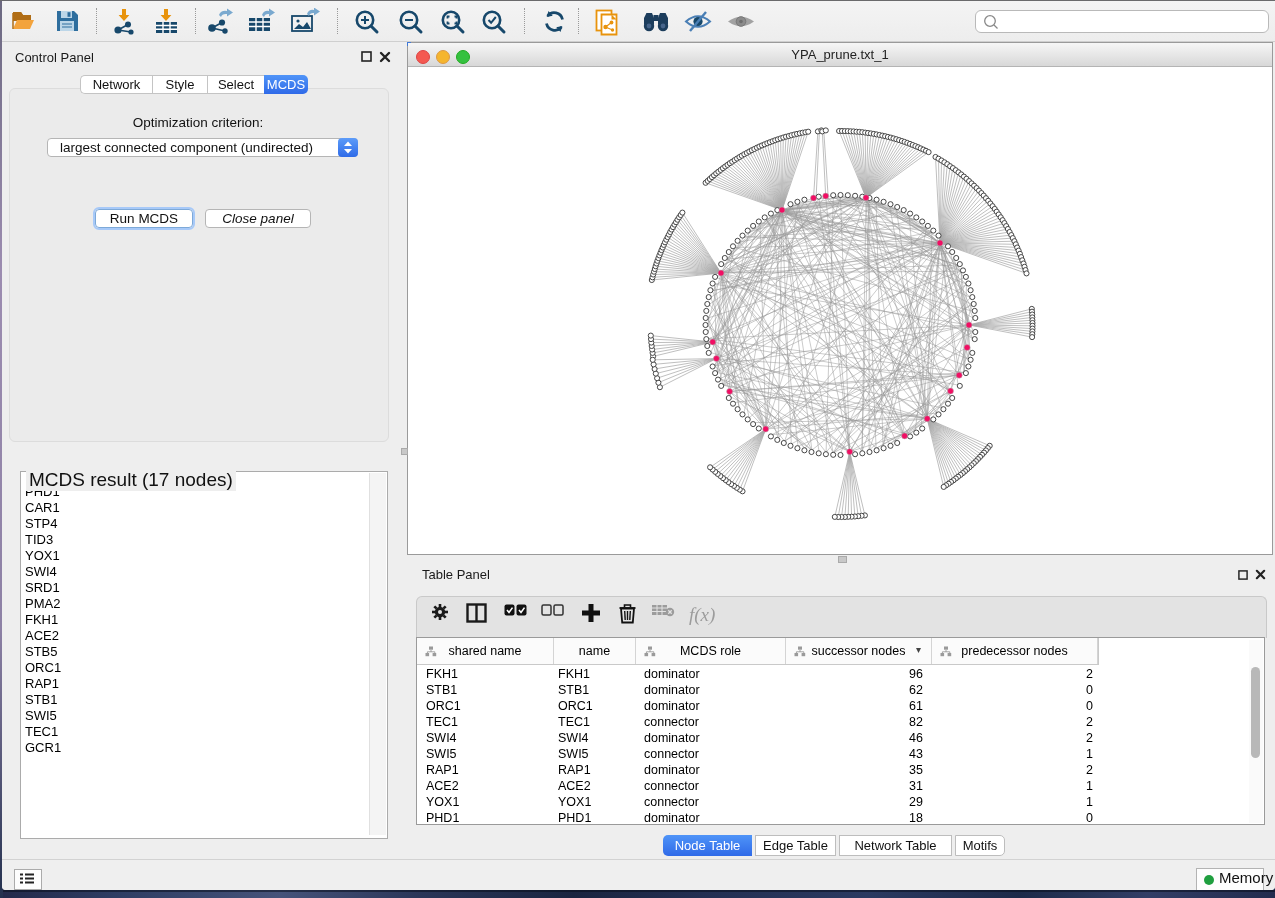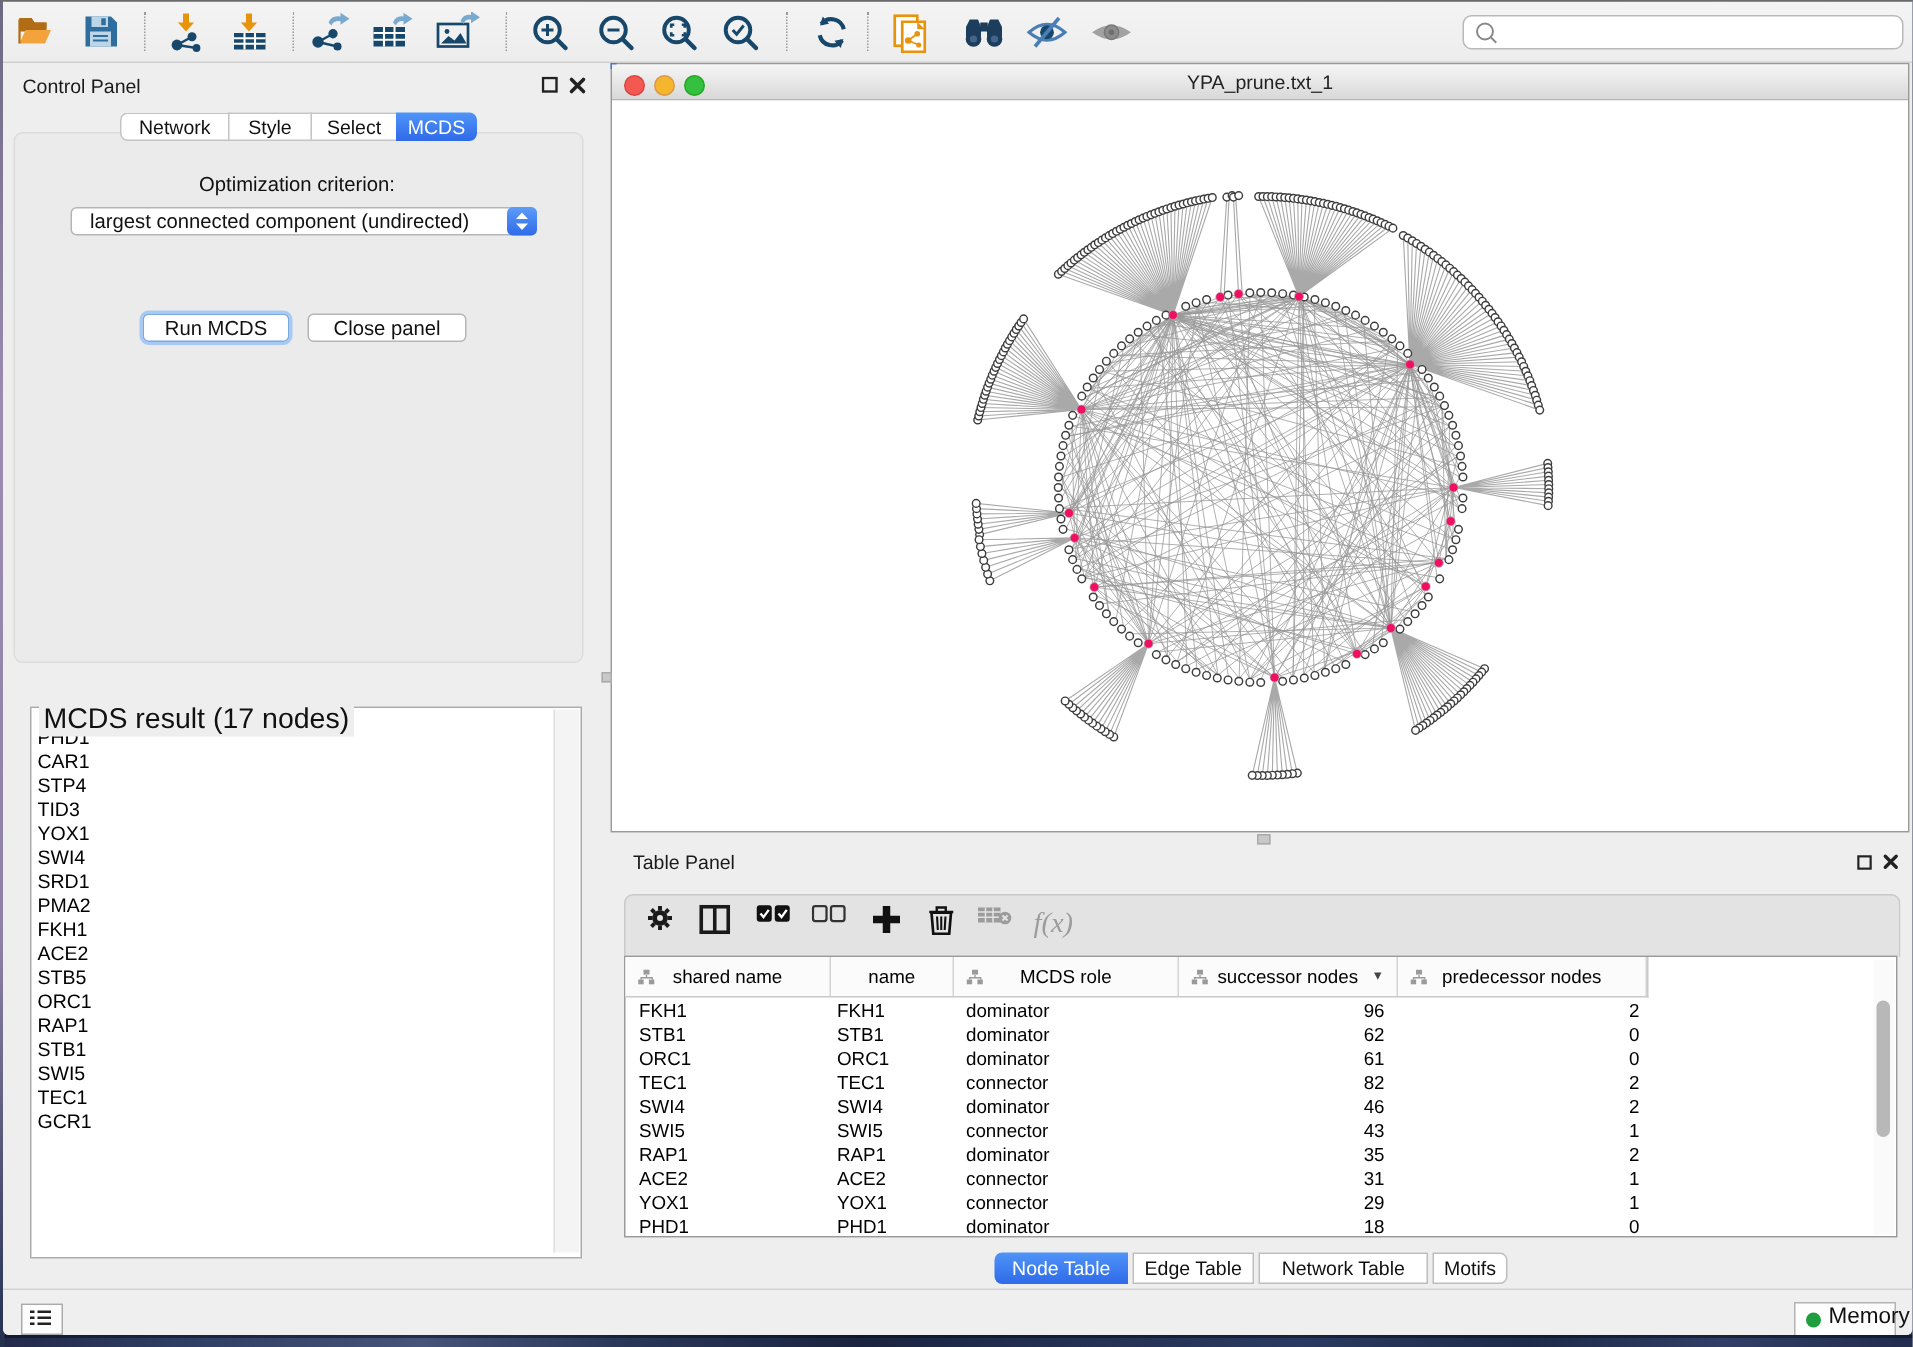--- a/index.html
+++ b/index.html
@@ -35,21 +35,21 @@
  border:1px solid #dcdcdc;border-radius:6px;}
 #optlabel{position:absolute;left:0;top:73px;width:100%;text-align:center;font-size:13.5px;color:#111;}
 #combo{position:absolute;left:45px;top:96px;width:311px;height:19px;background:#fff;
  border:1px solid #b5b5b5;border-radius:4px;box-sizing:border-box;font-size:13.5px;color:#111;}
 #combo .ct{position:absolute;left:12px;top:1px;}
 #combo .stepper{position:absolute;right:-1px;top:-1px;width:20px;height:19px;border-radius:4px;
  background:linear-gradient(#5d9cf9,#2e6be8);}
 .btn{position:absolute;height:19px;background:#fff;border:1px solid #b5b5b5;border-radius:4px;
  font-size:13.5px;color:#111;display:flex;align-items:center;justify-content:center;box-sizing:border-box;margin-top:39px;}
 #runbtn{left:93px;top:128px;width:98px;outline:2px solid #a7c9f8;outline-offset:0px;border-color:#7da9d8;}
-#closebtn{left:203px;top:128px;width:106px;}
+#closebtn{left:203px;top:128px;width:106px;font-style:italic;}
 #fieldset{position:absolute;left:18px;top:429px;width:366px;height:366px;
  border:1px solid #ababab;background:#fff;}
 #legend{position:absolute;left:24px;top:427px;background:#eeeeee;padding:0 3px;font-size:19px;color:#111;}
 #mlist{position:absolute;left:4px;top:12px;font-size:13px;color:#000;line-height:16px;}
 #mscroll{position:absolute;right:1px;top:1px;width:16px;height:362px;background:#f4f4f4;border-left:1px solid #e0e0e0;}
 
 #netwin{position:absolute;left:405px;top:41px;width:866px;height:513px;
  border:1px solid #9a9a9a;background:#fff;box-sizing:border-box;}
 #nettitle{position:absolute;left:0;top:0;width:100%;height:23px;
  background:linear-gradient(#f6f6f6,#d8d8d8);border-bottom:1px solid #b4b4b4;}
@@ -248,21 +248,21 @@
           <rect x="1" y="1" width="9" height="9" fill="none" stroke="#222" stroke-width="1.6"></rect>
         </svg></div>
   <div class="winbtns" style="left:377px;top:9px;"><svg width="12" height="12" viewBox="0 0 12 12">
           <path d="M2 2L10 10M10 2L2 10" stroke="#222" stroke-width="2.4" stroke-linecap="round"></path>
         </svg></div>
   <div id="tabpanel"></div>
   <div id="cptabs">
     <div class="seg" style="width:72px">Network</div>
     <div class="seg" style="width:55px">Style</div>
     <div class="seg" style="width:57px">Select</div>
-    <div class="seg last" style="width:54px">MCDS</div>
+    <div class="seg last" style="width:44px">MCDS</div>
   </div>
   <div id="optlabel">Optimization criterion:</div>
   <div id="combo">
         <span class="ct">largest connected component (undirected)</span>
     <span class="stepper"><svg width="20" height="19" viewBox="0 0 20 19">
             <path d="M6 8L10 3.6L14 8Z" fill="#fff"></path>
             <path d="M6 11L10 15.4L14 11Z" fill="#fff"></path>
           </svg></span>
   </div>
   <div class="btn" id="runbtn">Run MCDS</div>

